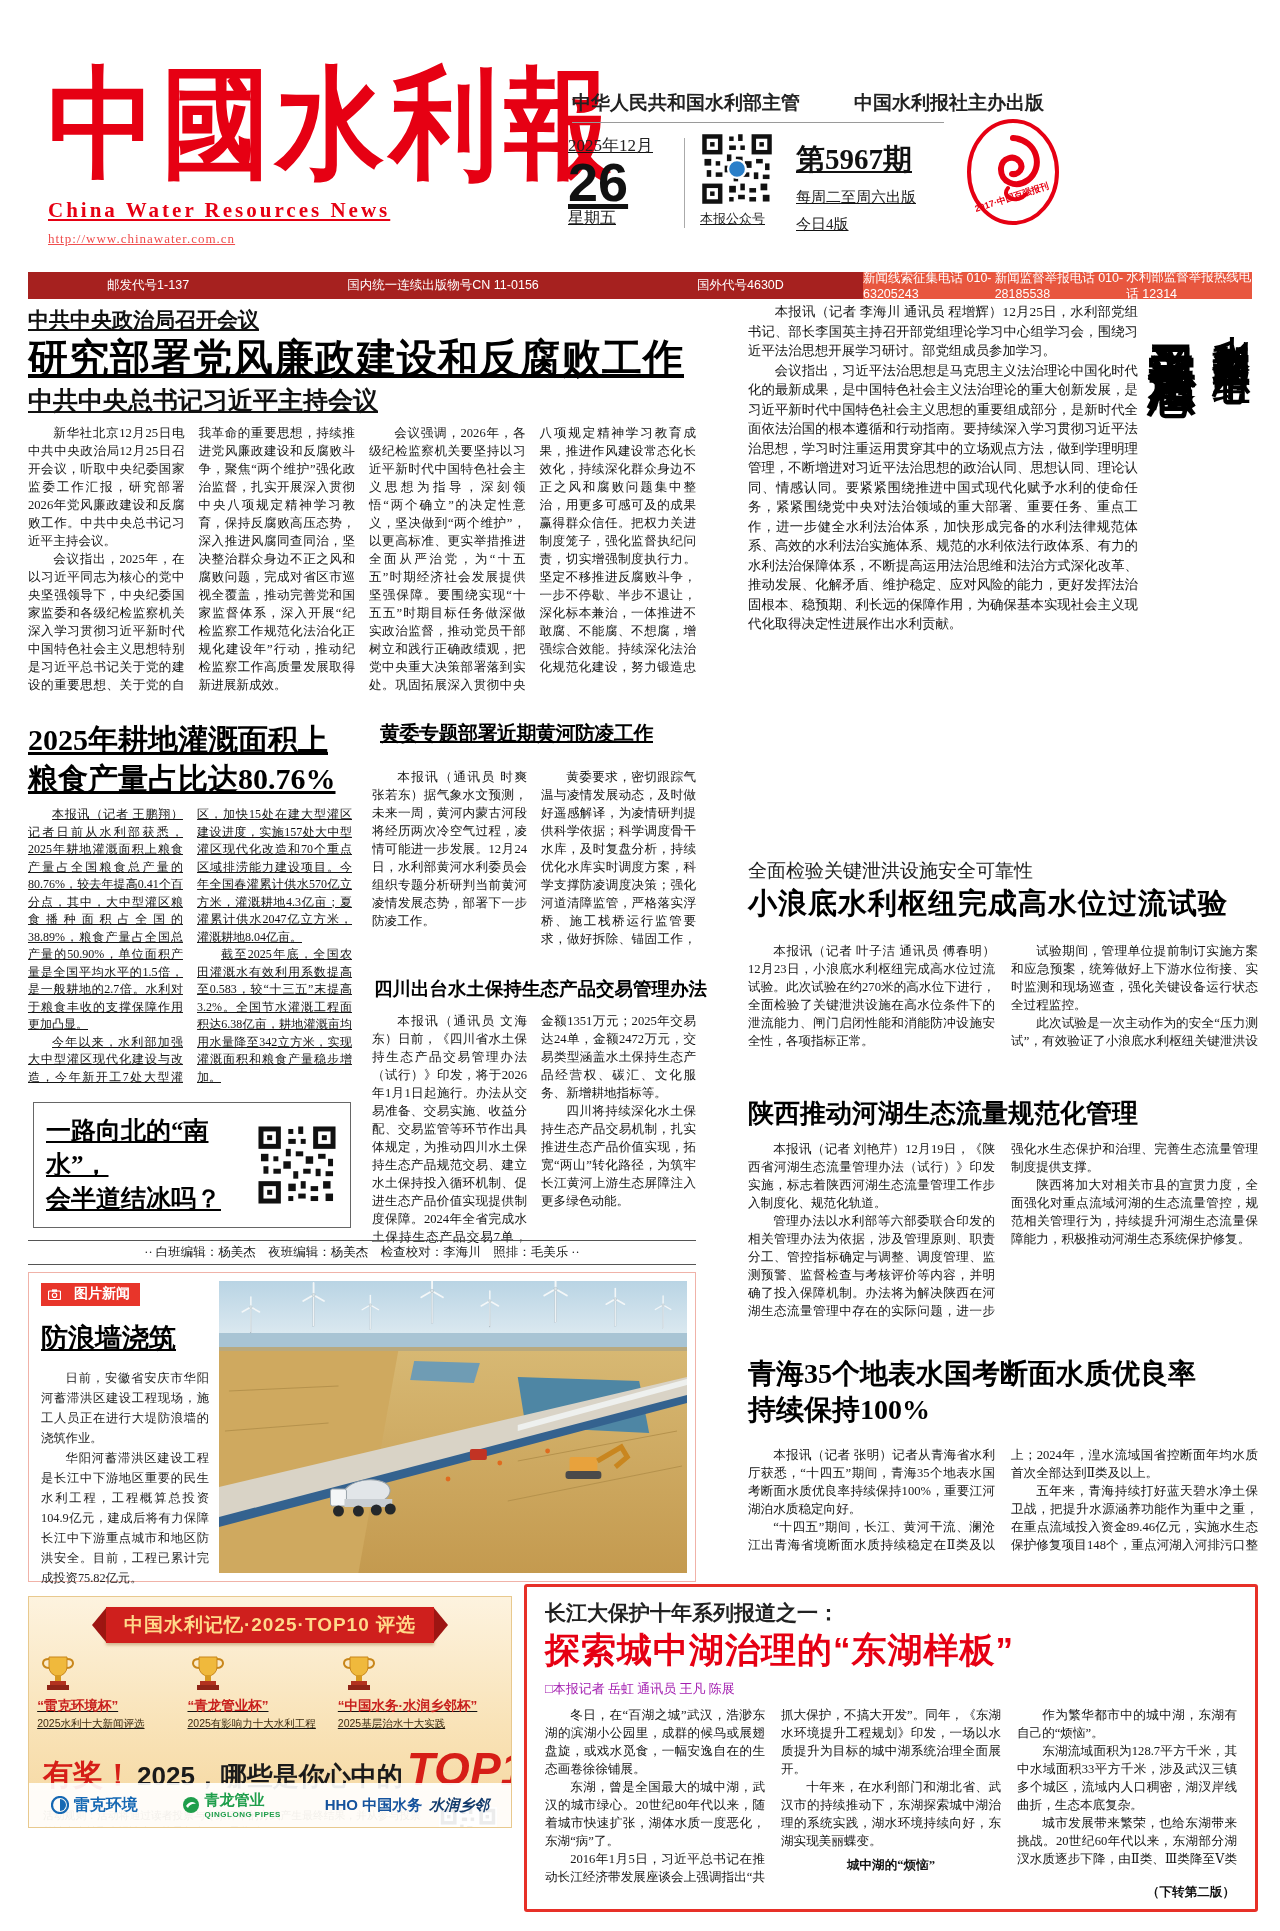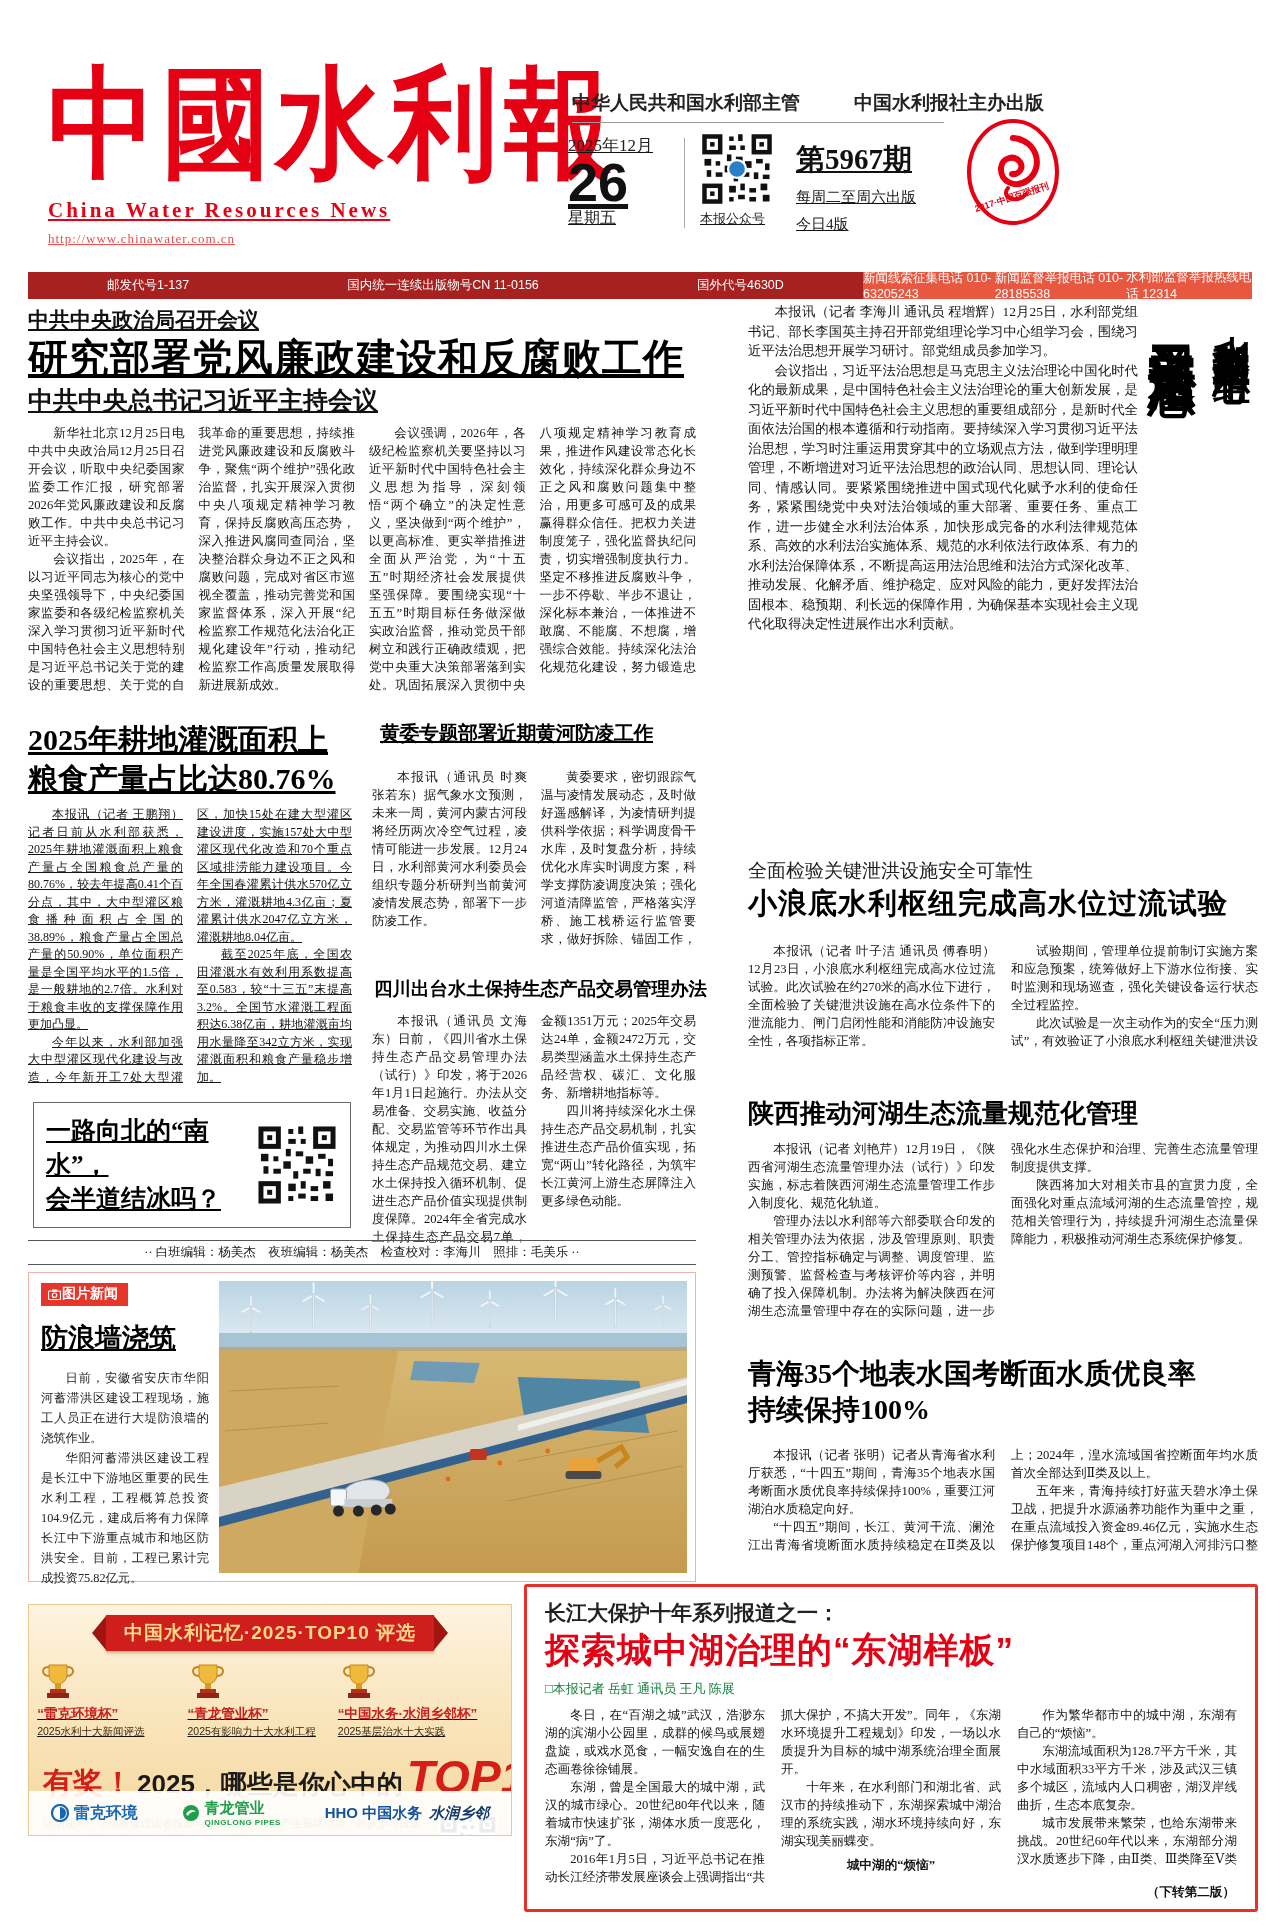--- a/index.html
+++ b/index.html
@@ -41,21 +41,21 @@
   .vtitle{font-family:"Liberation Serif",serif;font-weight:900;color:#000;}
   
   .teaser{border:1px solid #666;display:flex;align-items:center;padding:10px 12px;box-sizing:border-box;}
   .teaser-h{font-size:25px;line-height:34px;}
   
   .credits{border-top:1px solid #555;border-bottom:1px solid #555;font-size:12.5px;
            line-height:23px;text-align:center;color:#222;}
   
   .photo-sec{border:1px solid #f0b2a8;box-sizing:border-box;display:flex;padding:8px;}
   .tag-chip{background:#e8352a;color:#fff;font-size:14px;font-weight:bold;display:inline-flex;
-            align-items:center;gap:1px;padding:2px 10px 3px 7px;font-family:"Liberation Sans",sans-serif;}
+            align-items:center;gap:13px;padding:2px 10px 3px 7px;font-family:"Liberation Sans",sans-serif;}
   .cap-text{font-size:12.3px;line-height:20px;text-align:justify;color:#222;}
   .cap-text p{margin:0;text-indent:2em;}
   
   .promo{background:linear-gradient(180deg,#fdf3df 0%,#f9e3b8 55%,#f5d79f 100%);
          border:1px solid #e8c98e;box-sizing:border-box;overflow:hidden;}
   .ribbon{background:#cf1f1d;color:#ffd98a;font-weight:900;font-size:19px;letter-spacing:1px;
           padding:5px 18px;font-family:"Liberation Sans",sans-serif;white-space:nowrap;
           box-shadow:0 2px 3px rgba(120,60,0,.35);}
   .wing{width:0;height:0;border-style:solid;}
   .trophy-name{color:#c8201d;font-size:13.5px;font-weight:900;font-family:"Liberation Sans",sans-serif;}
@@ -69,21 +69,21 @@
               font-family:"Liberation Sans",sans-serif;}
   .logo1{color:#1668b3;font-size:16px;font-weight:900;display:flex;align-items:center;gap:5px;}
   .logo2{color:#1f9e4b;font-size:15px;font-weight:900;display:flex;align-items:center;gap:5px;}
   .logo2 small{font-size:8px;display:block;font-weight:700;letter-spacing:.5px;}
   .logo3{color:#15539d;font-size:15px;font-weight:900;display:flex;align-items:center;gap:7px;}
   .logo3 .script{color:#123a6b;font-style:italic;font-weight:700;}
   
   .redbox{border:3px solid #e73028;border-radius:3px;box-sizing:border-box;padding:12px 18px;background:#fff;}
   .redbox-kicker{font-size:21px;color:#222;font-weight:600;font-family:"Liberation Sans",sans-serif;}
   .redbox-h{font-size:35px;font-weight:900;color:#e60013;font-family:"Liberation Sans",sans-serif;letter-spacing:1px;}
-  .byline{font-size:13px;color:#15803d;margin-top:6px;}
+  .byline{font-size:13px;color:#a21caf;margin-top:6px;}
   .subhead{font-weight:900;text-align:center;text-indent:0 !important;margin:6px 0 4px 0 !important;}
   .continued{font-weight:bold;font-size:12.6px;}
 </style>
 </head>
 <body>
 
 <svg width="0" height="0" style="position:absolute" aria-hidden="true">
   <defs>
     <g id="qrpat">
       <rect x="0" y="0" width="33" height="33" fill="#fff"></rect>
@@ -347,21 +347,21 @@
         <use href="#turbine" transform="translate(152,24) scale(0.95)"></use>
         <use href="#turbine" transform="translate(214,10) scale(1.25)"></use>
         <use href="#turbine" transform="translate(272,20) scale(1.0)"></use>
         <use href="#turbine" transform="translate(338,8) scale(1.3)"></use>
         <use href="#turbine" transform="translate(398,18) scale(1.05)"></use>
         <use href="#turbine" transform="translate(446,24) scale(0.9)"></use>
       </svg>
     </div>
   </div>
 
-  <div class="abs promo" style="left:28px;top:1596px;width:484px;height:232px;margin-top:8px;">
+  <div class="abs promo" style="left:28px;top:1596px;width:484px;height:232px;">
     <div style="display:flex;justify-content:center;align-items:center;margin-top:10px;">
       <span class="wing" style="border-width:17px 14px 17px 0;border-color:transparent #9e1512 transparent transparent;"></span>
       <span class="ribbon">中国水利记忆·2025·TOP10 评选</span>
       <span class="wing" style="border-width:17px 0 17px 14px;border-color:transparent transparent transparent #9e1512;"></span>
     </div>
     <div style="display:flex;justify-content:space-around;margin-top:10px;padding:0 8px;">
       <div class="center" style="width:150px;">
         <svg width="42" height="40" viewBox="0 0 42 40">
           <path d="M12 4 H30 V14 A9 9 0 0 1 12 14 Z" fill="#f0b93c" stroke="#c8861a"></path>
           <path d="M12 6 C4 6 4 14 12 15 M30 6 C38 6 38 14 30 15" fill="none" stroke="#c8861a" stroke-width="2"></path>

